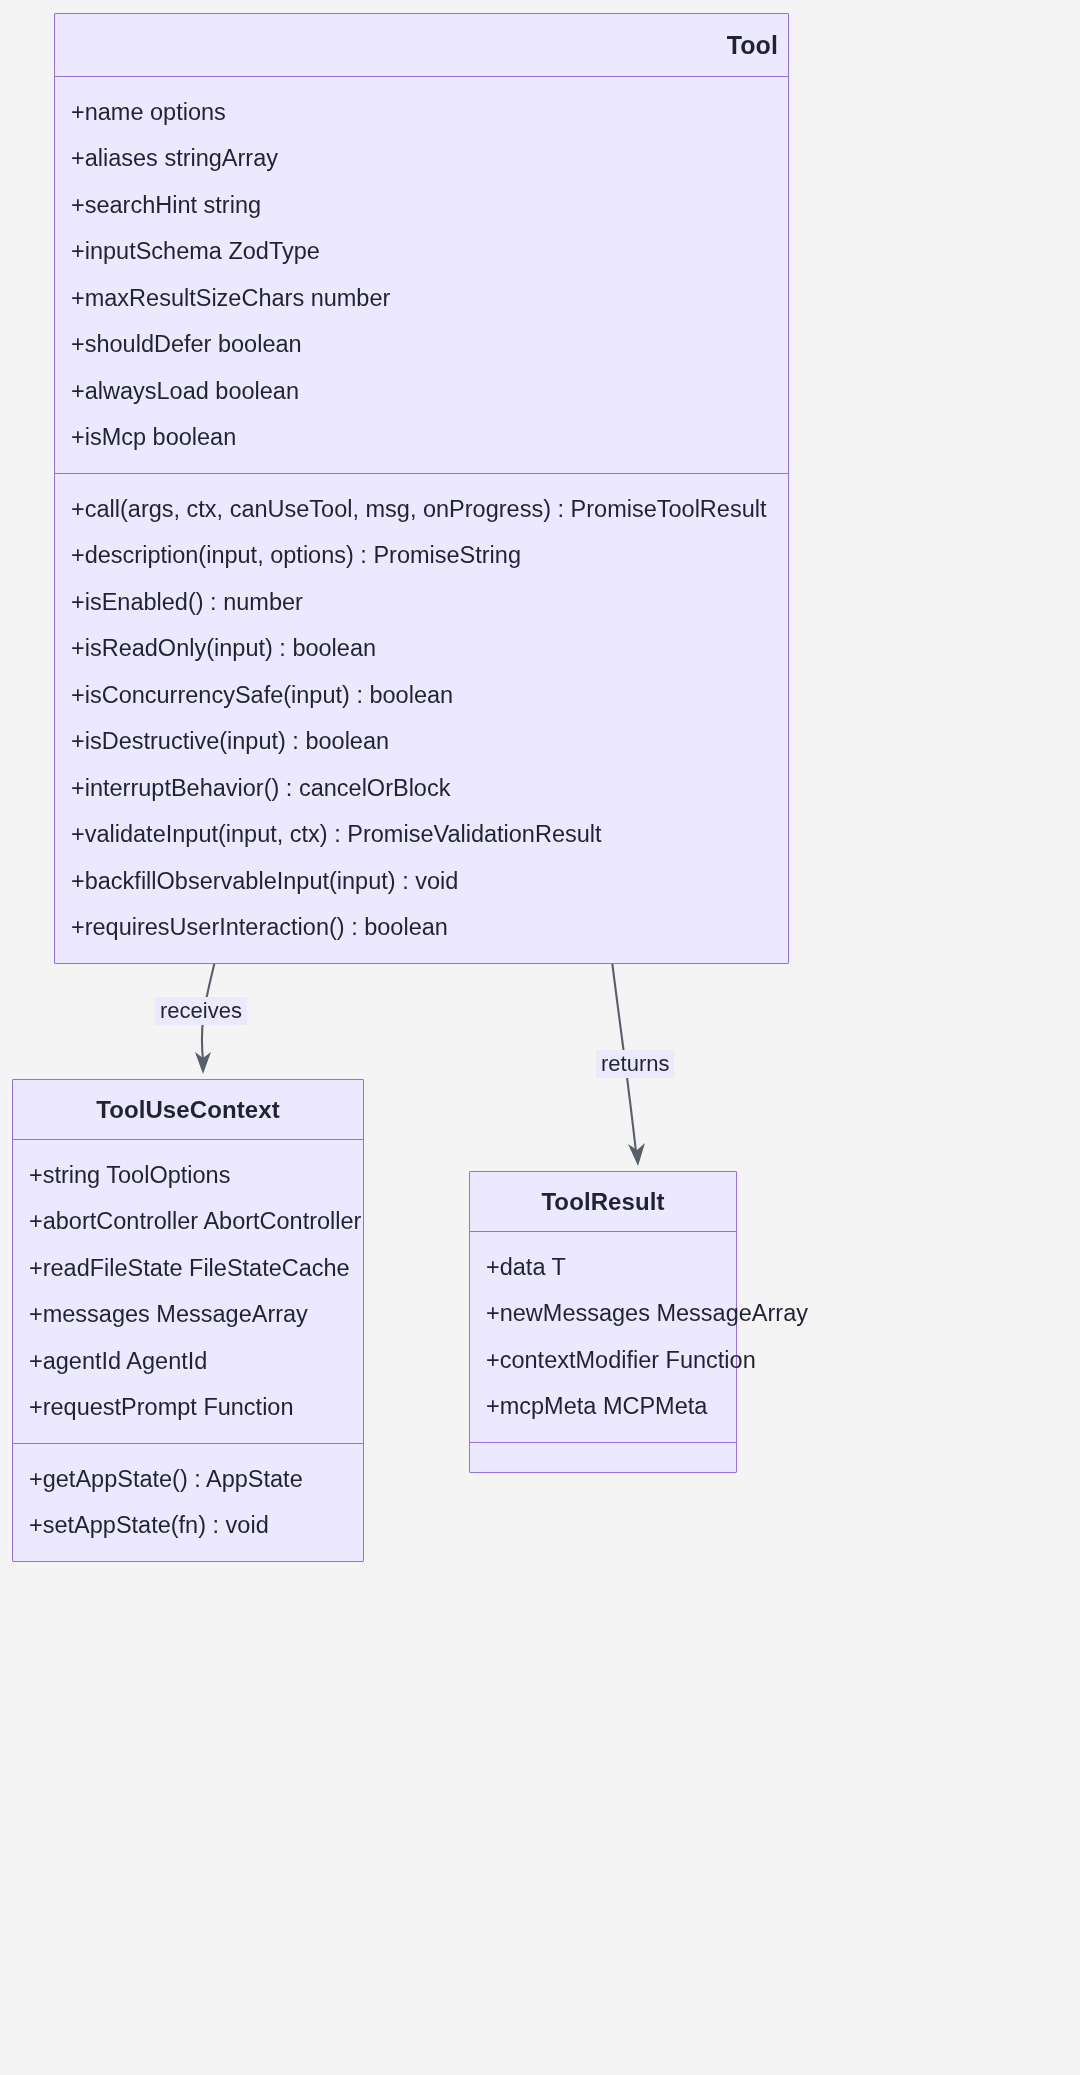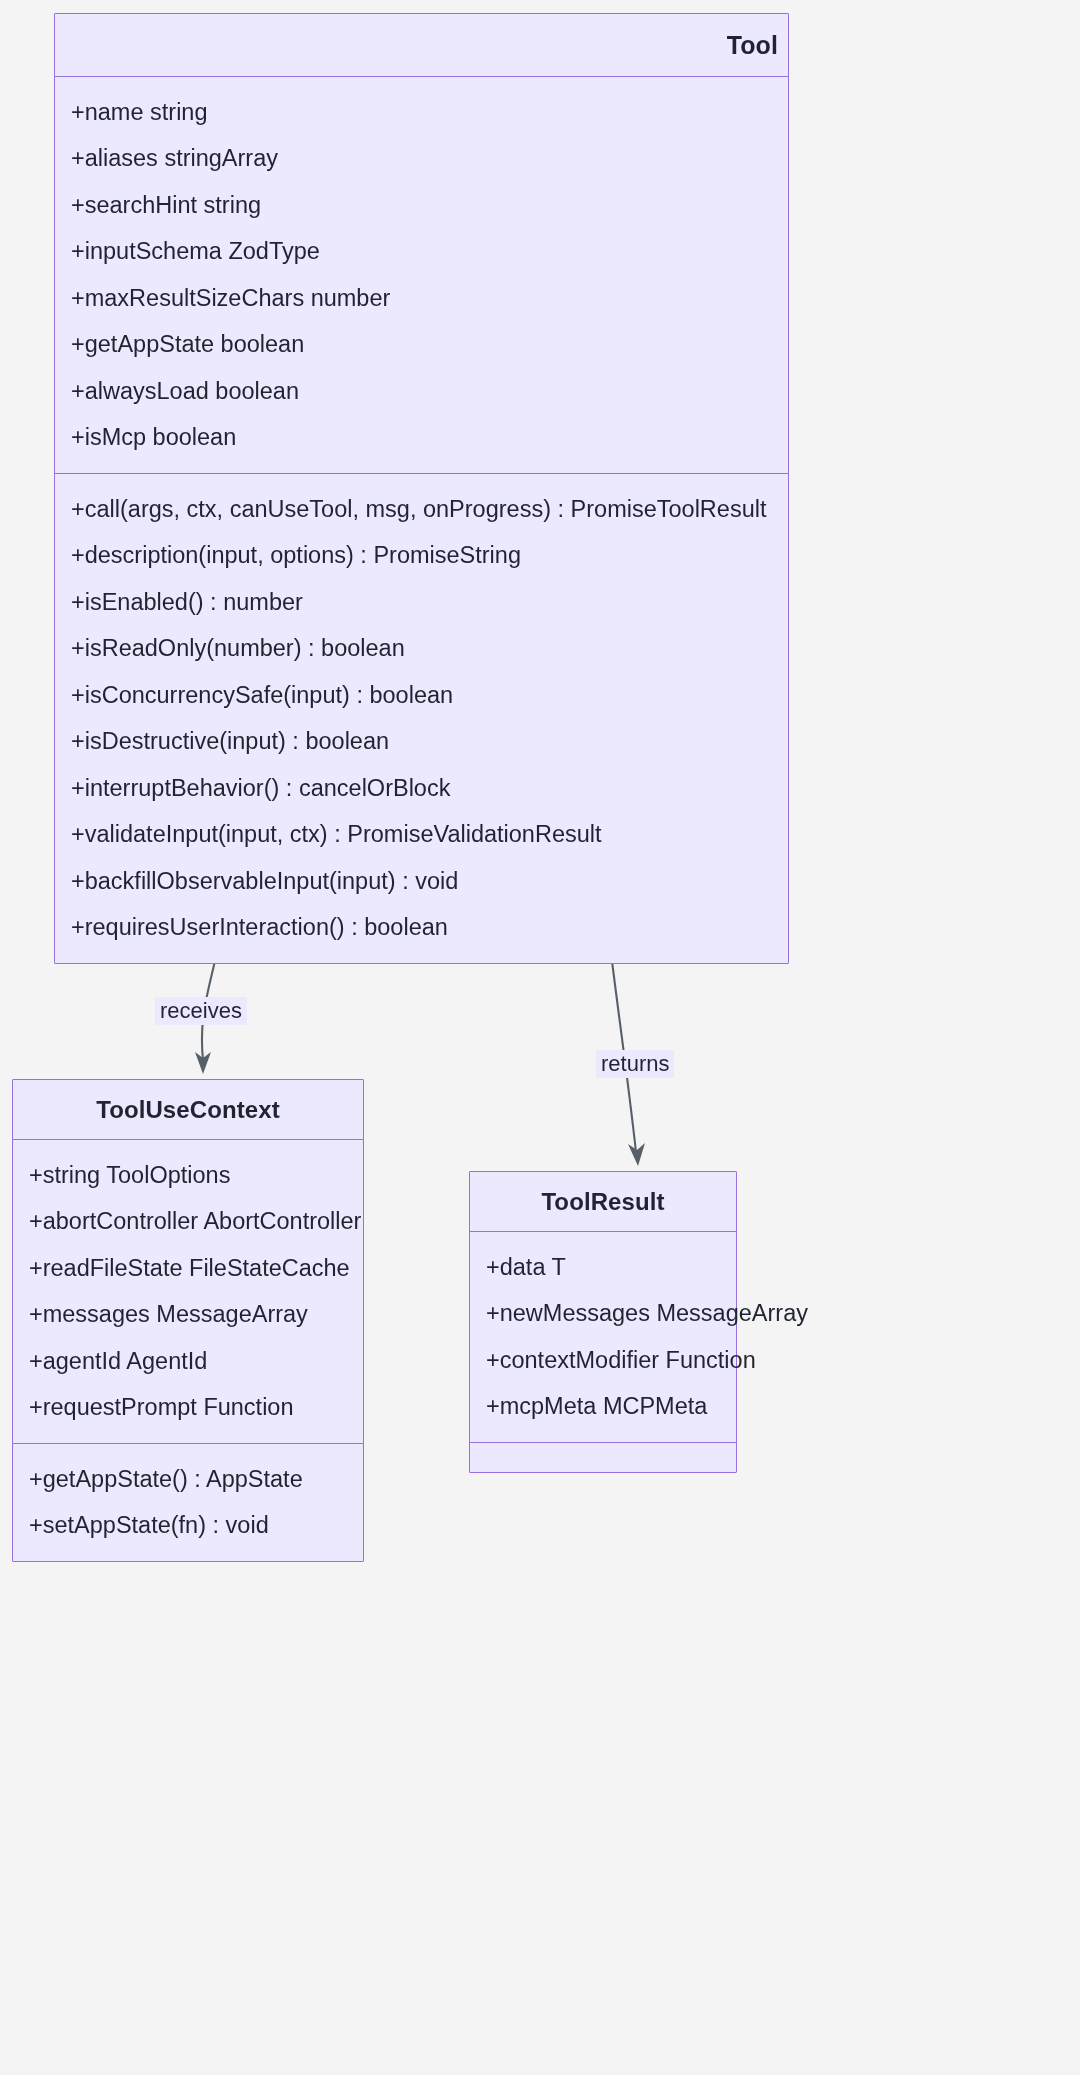--- a/index.html
+++ b/index.html
@@ -99,34 +99,34 @@
       <polygon class="edge-head" points="638,1166 628,1144 637,1150 645,1143"></polygon>
     </g>
   </svg>
 
   <div class="edge-label" id="label-receives">receives</div>
   <div class="edge-label" id="label-returns">returns</div>
 
   <div class="uml-class" id="tool-class">
     <div class="uml-title">Tool</div>
     <div class="uml-section">
-      <div class="uml-row">+name string</div>
+      <div class="uml-row">+name options</div>
       <div class="uml-row">+aliases stringArray</div>
       <div class="uml-row">+searchHint string</div>
       <div class="uml-row">+inputSchema ZodType</div>
       <div class="uml-row">+maxResultSizeChars number</div>
-      <div class="uml-row">+getAppState boolean</div>
+      <div class="uml-row">+shouldDefer boolean</div>
       <div class="uml-row">+alwaysLoad boolean</div>
       <div class="uml-row">+isMcp boolean</div>
     </div>
     <div class="uml-section">
       <div class="uml-row">+call(args, ctx, canUseTool, msg, onProgress) : PromiseToolResult</div>
       <div class="uml-row">+description(input, options) : PromiseString</div>
       <div class="uml-row">+isEnabled() : number</div>
-      <div class="uml-row">+isReadOnly(number) : boolean</div>
+      <div class="uml-row">+isReadOnly(input) : boolean</div>
       <div class="uml-row">+isConcurrencySafe(input) : boolean</div>
       <div class="uml-row">+isDestructive(input) : boolean</div>
       <div class="uml-row">+interruptBehavior() : cancelOrBlock</div>
       <div class="uml-row">+validateInput(input, ctx) : PromiseValidationResult</div>
       <div class="uml-row">+backfillObservableInput(input) : void</div>
       <div class="uml-row">+requiresUserInteraction() : boolean</div>
     </div>
   </div>
 
   <div class="uml-class" id="toolusecontext-class">

